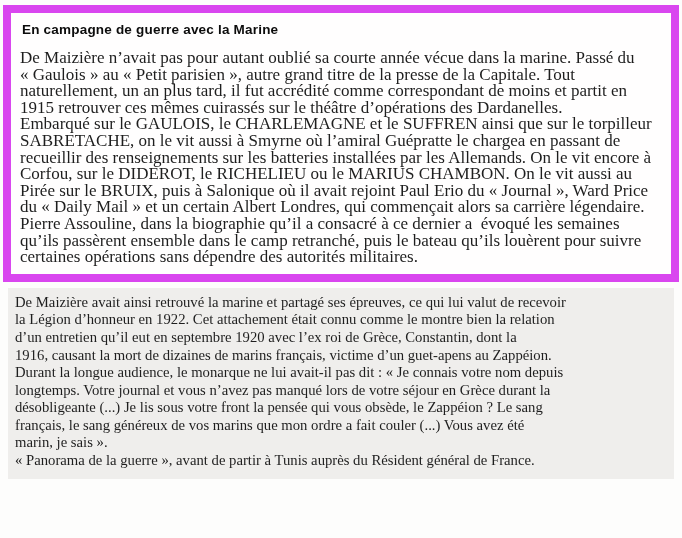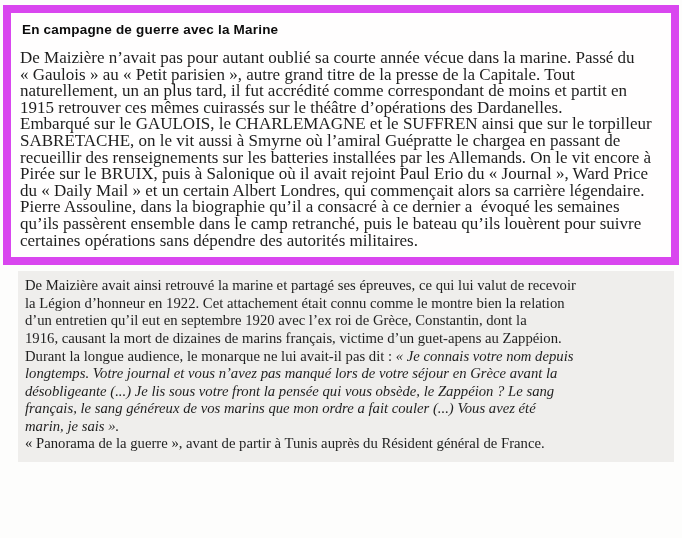--- a/index.html
+++ b/index.html
@@ -34,62 +34,62 @@
     color: #0c0c0c;
     margin: 2px 0 12px 2px;
   }
   .lines .line {
     white-space: pre;
     font-size: 17px;
     line-height: 16.6px;
     color: #1e1e1e;
   }
   .lower {
-    margin: 6px 8px 0 18px;
+    margin: 6px 8px 0 8px;
     background: #efeeec;
     padding: 6px 4px 9px 7px;
     overflow: hidden;
   }
   .lower .line {
     font-size: 14.7px;
     line-height: 17.6px;
   }
   .italic {
-    font-style: italic;
   }
 </style>
 </head>
 <body>
 
 <div class="page">
 
   <div class="frame">
     <div class="title">En campagne de guerre avec la Marine</div>
     <div class="lines">
         <div class="line"><span>De Maizière n’avait pas pour autant oublié sa courte année vécue dans la marine. Passé du</span></div>
         <div class="line"><span>« Gaulois » au « Petit parisien », autre grand titre de la presse de la Capitale. Tout</span></div>
         <div class="line"><span>naturellement, un an plus tard, il fut accrédité comme correspondant de moins et partit en</span></div>
         <div class="line"><span>1915 retrouver ces mêmes cuirassés sur le théâtre d’opérations des Dardanelles.</span></div>
         <div class="line"><span>Embarqué sur le GAULOIS, le CHARLEMAGNE et le SUFFREN ainsi que sur le torpilleur</span></div>
         <div class="line"><span>SABRETACHE, on le vit aussi à Smyrne où l’amiral Guépratte le chargea en passant de</span></div>
         <div class="line"><span>recueillir des renseignements sur les batteries installées par les Allemands. On le vit encore à</span></div>
+        <div class="line"><span>Corfou, sur le DIDEROT, le RICHELIEU ou le MARIUS CHAMBON. On le vit aussi au</span></div>
         <div class="line"><span>Pirée sur le BRUIX, puis à Salonique où il avait rejoint Paul Erio du « Journal », Ward Price</span></div>
         <div class="line"><span>du « Daily Mail » et un certain Albert Londres, qui commençait alors sa carrière légendaire.</span></div>
         <div class="line"><span>Pierre Assouline, dans la biographie qu’il a consacré à ce dernier a  évoqué les semaines</span></div>
         <div class="line"><span>qu’ils passèrent ensemble dans le camp retranché, puis le bateau qu’ils louèrent pour suivre</span></div>
         <div class="line"><span>certaines opérations sans dépendre des autorités militaires.</span></div>
       </div>
   </div>
 
   <div class="lower lines">
       <div class="line"><span>De Maizière avait ainsi retrouvé la marine et partagé ses épreuves, ce qui lui valut de recevoir</span></div>
       <div class="line"><span>la Légion d’honneur en 1922. Cet attachement était connu comme le montre bien la relation</span></div>
       <div class="line"><span>d’un entretien qu’il eut en septembre 1920 avec l’ex roi de Grèce, Constantin, dont la</span></div>
       <div class="line"><span>1916, causant la mort de dizaines de marins français, victime d’un guet-apens au Zappéion.</span></div>
       <div class="line"><span>Durant la longue audience, le monarque ne lui avait-il pas dit : </span><span class="italic">« Je connais votre nom depuis</span></div>
-      <div class="line"><span class="italic">longtemps. Votre journal et vous n’avez pas manqué lors de votre séjour en Grèce avant la</span></div>
+      <div class="line"><span class="italic">longtemps. Votre journal et vous n’avez pas manqué lors de votre séjour en Grèce durant la</span></div>
       <div class="line"><span class="italic">désobligeante (...) Je lis sous votre front la pensée qui vous obsède, le Zappéion ? Le sang</span></div>
       <div class="line"><span class="italic">français, le sang généreux de vos marins que mon ordre a fait couler (...) Vous avez été</span></div>
       <div class="line"><span class="italic">marin, je sais ».</span></div>
       <div class="line"><span>« Panorama de la guerre », avant de partir à Tunis auprès du Résident général de France.</span></div>
     </div>
 
 </div>
 
 </body></html>

